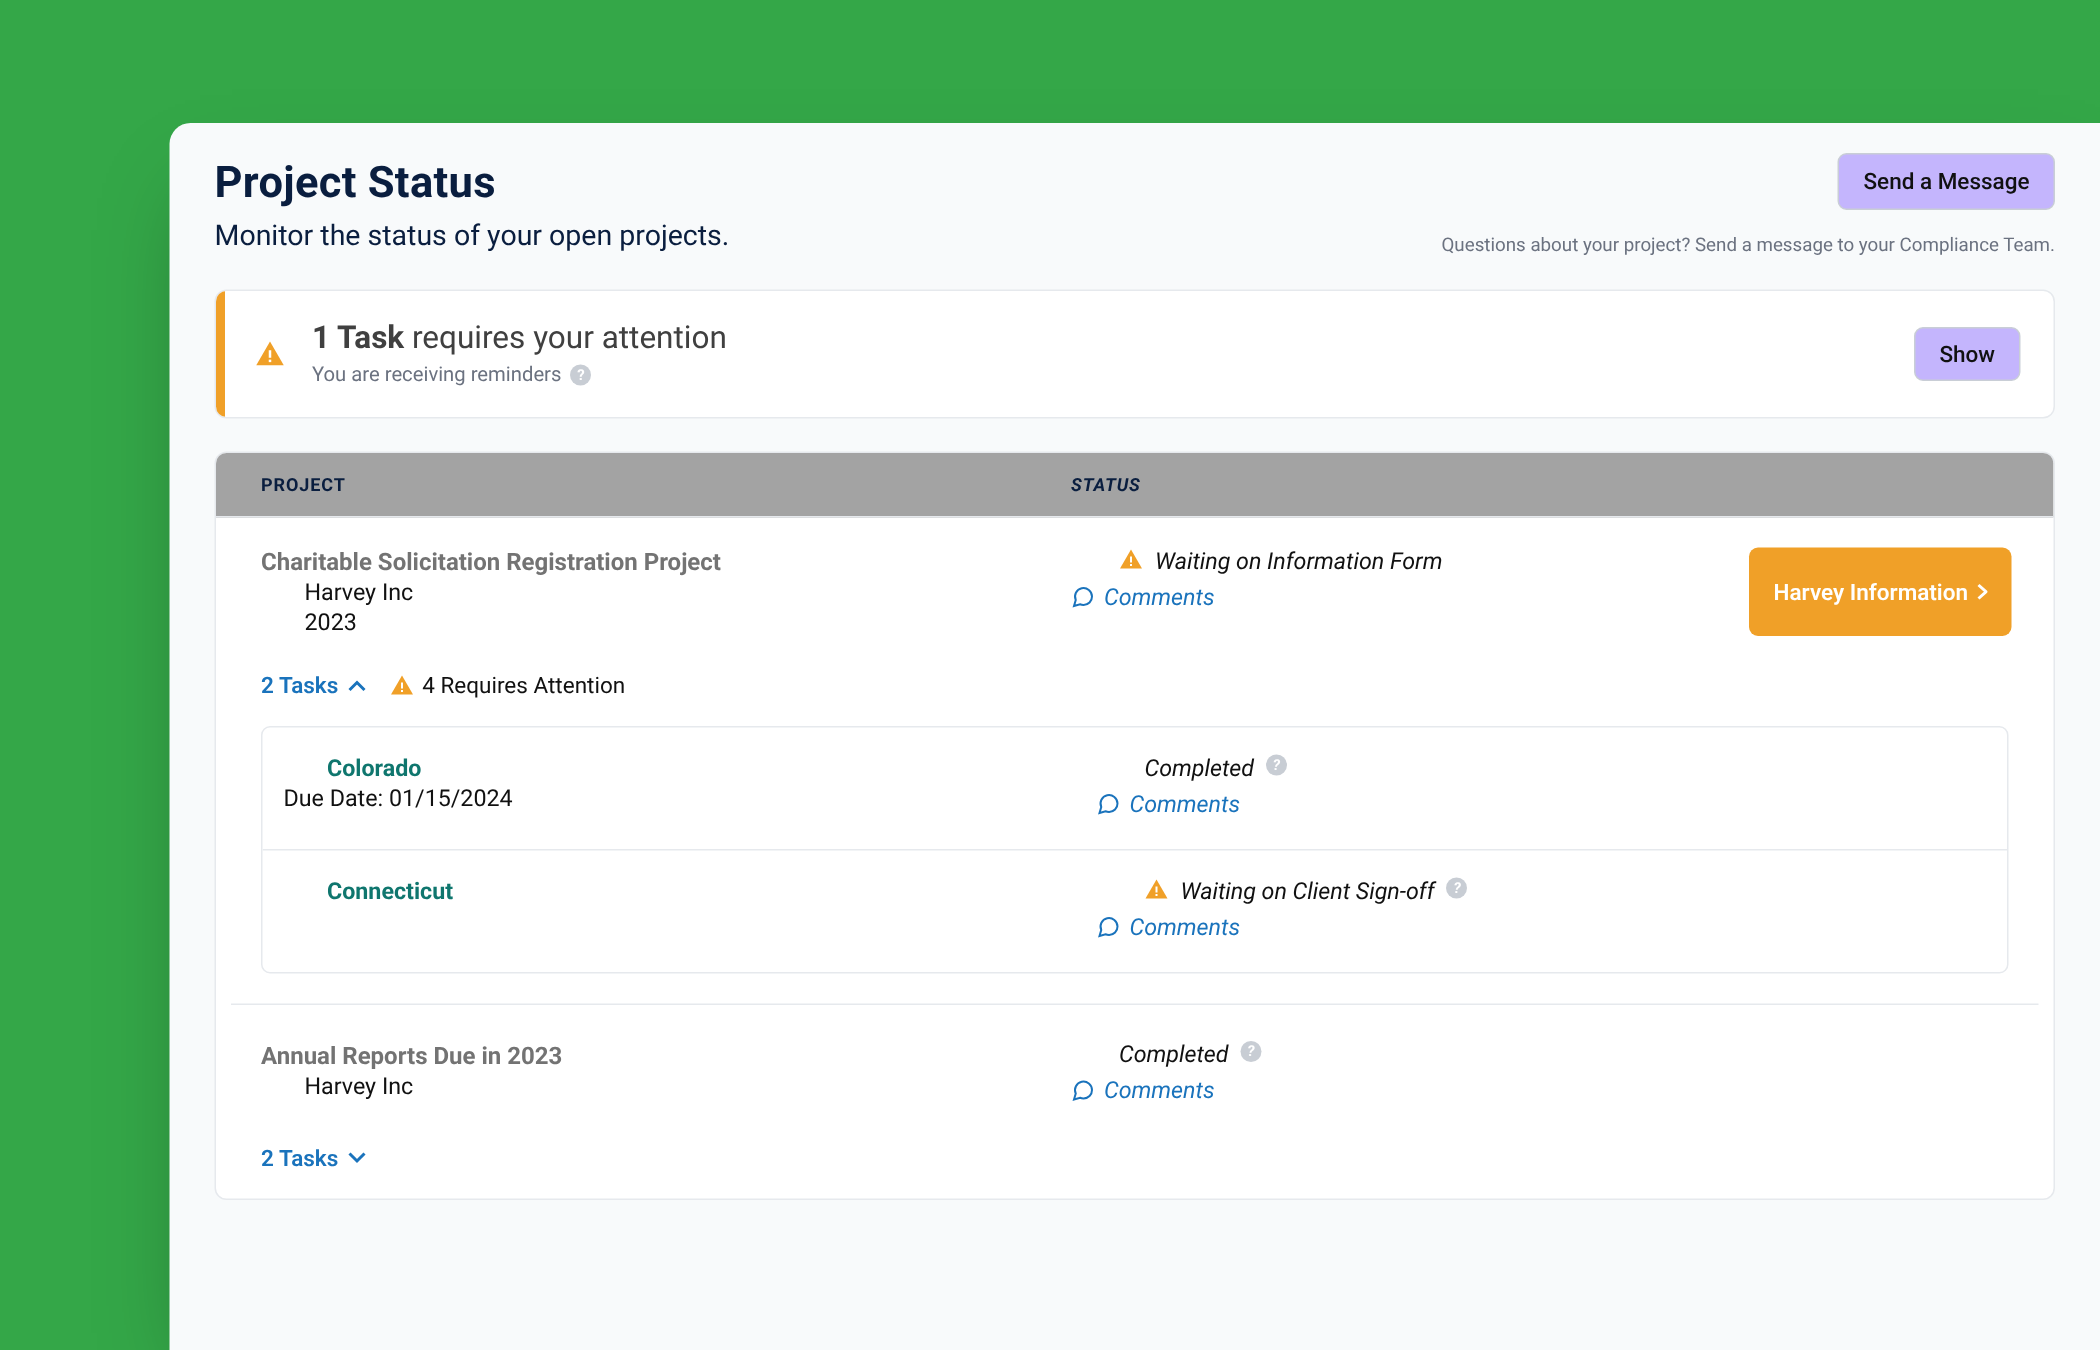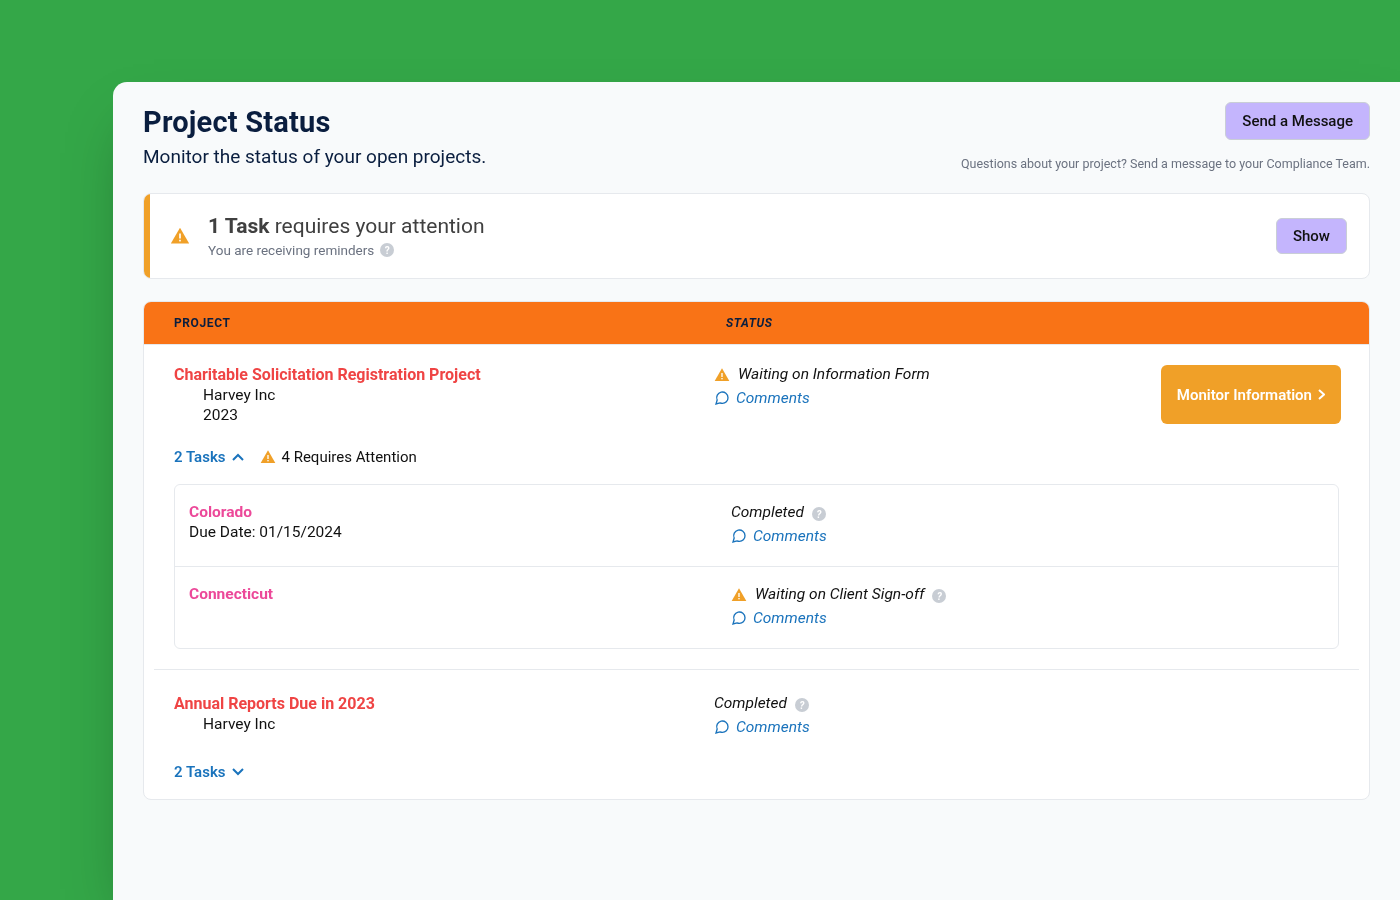--- a/index.html
+++ b/index.html
@@ -13,39 +13,39 @@
   .hdr-right .sub{font-size:12.5px;color:#6b7280;margin-top:16px;}
   .alert{display:flex;align-items:center;background:#fff;border:1px solid #e6e9ed;border-radius:8px;padding:20px 22px 20px 26px;position:relative;overflow:hidden;margin-bottom:22px;}
   .alert::before{content:"";position:absolute;left:0;top:0;bottom:0;width:6px;background:#f0a028;}
   .alert .ic{margin-right:18px;}
   .alert-body .t{font-size:21px;color:#404040;}
   .alert-body .t b{font-weight:700;}
   .alert-body .s{font-size:13.5px;color:#6b7280;margin-top:4px;display:flex;align-items:center;gap:6px;}
   .alert .spacer{flex:1;}
   .alert .btn-outline{padding:8px 16px;}
   .card{background:#fff;border:1px solid #e6e9ed;border-radius:8px;overflow:hidden;}
-  .thead{display:flex;background:#f97316;border-bottom:1px solid #e6e9ed;padding:14px 0;gap:12px;}
+  .thead{display:flex;background:#a3a3a3;border-bottom:1px solid #e6e9ed;padding:14px 0;}
   .thead .col{font-size:12px;font-weight:700;letter-spacing:.6px;color:#0a1e3f;}
   .col-project{flex:0 0 570px;padding-left:30px;}
   .col-status{flex:0 0 400px;font-style:italic;}
   .col-action{flex:1;padding-right:28px;display:flex;justify-content:flex-end;}
   .prow{display:flex;padding:20px 0 10px;}
-  .prow .pname{font-size:16px;font-weight:700;color:#ef4444;}
+  .prow .pname{font-size:16px;font-weight:700;color:#737373;}
   .prow .porg,.prow .pyear{font-size:15.5px;color:#111;margin-top:2px;margin-left:29px;}
-  .status-line{display:flex;align-items:flex-end;gap:8px;font-size:15.5px;color:#111;margin-bottom:6px;}
+  .status-line{display:flex;align-items:flex-start;gap:8px;font-size:15.5px;color:#111;margin-bottom:6px;margin-left:32px;}
   .comments{display:inline-flex;align-items:center;gap:6px;color:#1a73bc;font-size:15.5px;cursor:pointer;}
   .btn-primary{background:#f0a028;color:#fff;border:none;border-radius:6px;padding:10px 16px;font-size:15px;font-weight:600;cursor:pointer;display:inline-flex;align-items:center;gap:6px;}
   .controls{display:flex;gap:16px;padding:14px 0 18px 30px;}
   .link{color:#1a73bc;font-size:15px;font-weight:600;display:inline-flex;align-items:center;gap:6px;cursor:pointer;}
   .req-attn{display:inline-flex;align-items:center;gap:6px;color:#111;font-size:15px;}
   .sub-card{margin:0 30px 20px;border:1px solid #e6e9ed;border-radius:6px;overflow:hidden;}
   .sub-row{display:flex;padding:18px 0;}
   .sub-row + .sub-row{border-top:1px solid #e6e9ed;}
   .sub-row .col-project{padding-left:14px;flex:0 0 556px;}
-  .sub-row .nm{font-size:15.5px;font-weight:700;color:#ec4899;}
+  .sub-row .nm{font-size:15.5px;font-weight:700;color:#0f766e;margin-left:29px;}
   .sub-row .due{font-size:15.5px;color:#111;margin-top:2px;}
   .divider{height:1px;background:#e6e9ed;margin:0 10px;}
   .prow2{padding-top:24px;}
   svg{display:block;}
   .q{width:14px;height:14px;border-radius:50%;background:#c8cdd4;color:#fff;font-size:10px;font-weight:700;display:inline-flex;align-items:center;justify-content:center;}
 </style>
 </head>
 <body>
 
 <div class="panel">
@@ -104,21 +104,21 @@
         </div>
         <a class="comments">
           <svg width="16" height="16" viewBox="0 0 24 24" fill="none" stroke="#1a73bc" stroke-width="2">
               <path d="M21 11.5a8.38 8.38 0 0 1-8.5 8.5 8.5 8.5 0 0 1-3.5-.74L3 21l1.74-6A8.5 8.5 0 1 1 21 11.5z"></path>
             </svg>
           <span>Comments</span>
         </a>
       </div>
       <div class="col-action">
         <button class="btn-primary">
-          <span>Monitor Information</span>
+          <span>Harvey Information</span>
           <svg width="7" height="11" viewBox="0 0 7 11" fill="none" stroke="#fff" stroke-width="2">
               <path d="M1 1l5 4.5L1 10"></path>
             </svg>
         </button>
       </div>
     </div>
 
     <div class="controls">
       <a class="link">
         <span>2 Tasks</span>

